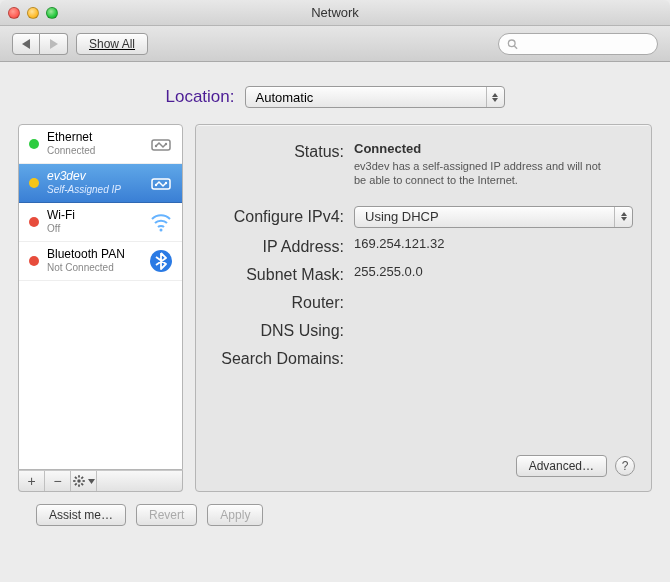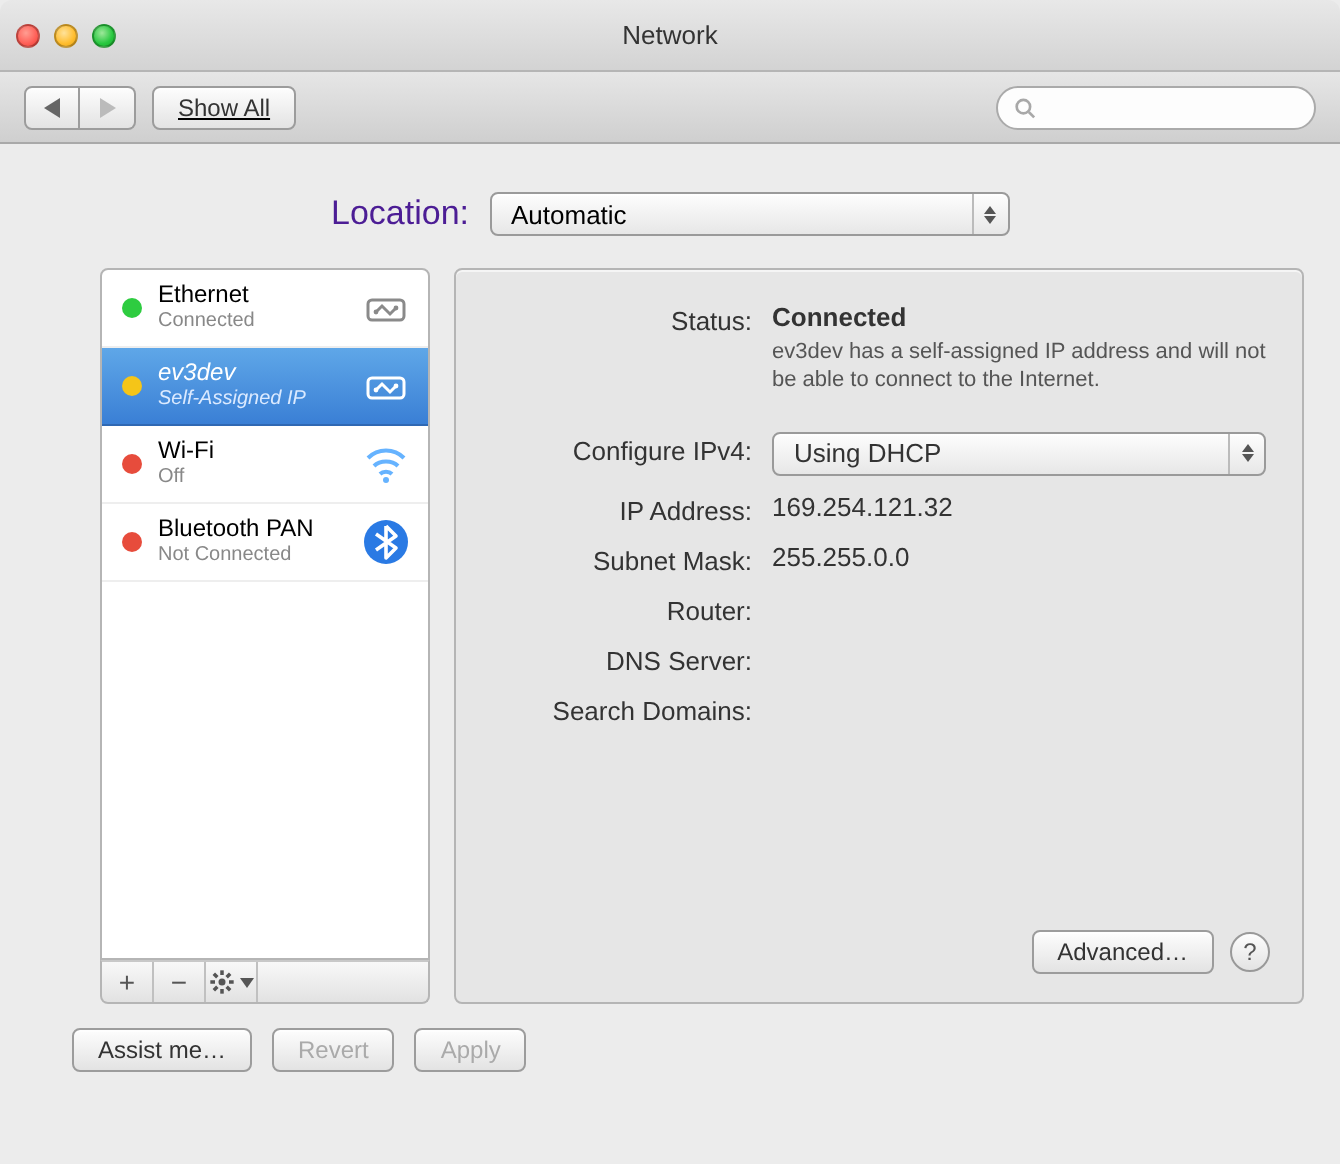--- a/index.html
+++ b/index.html
@@ -1,19 +1,19 @@
 <!DOCTYPE html>
 <html><head>
 <meta charset="utf-8">
 <style>
 * { box-sizing: border-box; margin: 0; padding: 0; font-family: "Lucida Grande", "Helvetica Neue", Arial, sans-serif; }
 body { width: 670px; height: 582px; background: #ececec; overflow: hidden; }
 
 
-.titlebar { height: 36px; background: linear-gradient(#e8e8e8,#d3d3d3); border-bottom: 1px solid #b5b5b5; display:flex; align-items:center; position:relative; border-radius:6px 6px 0 0; }
+.titlebar { height: 26px; background: linear-gradient(#e8e8e8,#d3d3d3); border-bottom: 1px solid #b5b5b5; display:flex; align-items:center; position:relative; border-radius:6px 6px 0 0; }
 .traffic { display:flex; gap:7px; margin-left:8px; }
 .tl { width:12px; height:12px; border-radius:50%; border:1px solid rgba(0,0,0,.25); }
 .tl.close { background: radial-gradient(circle at 40% 35%, #ff9d92, #ff5f57 60%, #e33e33); }
 .tl.min { background: radial-gradient(circle at 40% 35%, #ffe29a, #ffbd2e 60%, #e1a116); }
 .tl.zoom { background: radial-gradient(circle at 40% 35%, #9ee89a, #28c840 60%, #1aab29); }
 .title { position:absolute; left:50%; transform:translateX(-50%); font-size:13px; color:#333; }
 
 
 .toolbar { height: 36px; background: linear-gradient(#e6e6e6,#cfcfcf); border-bottom:1px solid #a9a9a9; display:flex; align-items:center; padding:0 12px; gap:8px;text-decoration:underline; }
 .btn, .segbtn { background: linear-gradient(#fdfdfd,#e3e3e3); border:1px solid #9c9c9c; border-radius:4px; font-size:12px; color:#333; height:22px; display:inline-flex; align-items:center; justify-content:center; box-shadow: 0 1px 0 rgba(255,255,255,.6) inset; }
@@ -30,41 +30,41 @@
 
 .content { padding: 14px 18px 10px; }
 .loc-row { display:flex; align-items:center; justify-content:center; gap:10px; margin:10px 0 16px; }
 .loc-row label { font-size:17px; color:#4c1d95; }
 .popup { height:22px; min-width:260px; background:linear-gradient(#fdfdfd,#e7e7e7); border:1px solid #9a9a9a; border-radius:4px; font-size:13px; display:flex; align-items:center; padding:0 22px 0 10px; position:relative; box-shadow: 0 1px 0 rgba(255,255,255,.7) inset; }
 .popup .arrows { position:absolute; right:0; top:0; bottom:0; width:18px; border-left:1px solid #bbb; display:flex; flex-direction:column; align-items:center; justify-content:center; gap:1px; }
 .popup .arrows span { width:0; height:0; border-left:3px solid transparent; border-right:3px solid transparent; }
 .popup .arrows .up { border-bottom:4px solid #555; }
 .popup .arrows .dn { border-top:4px solid #555; }
 
-.columns { display:flex; gap:12px; align-items:center;margin-left:32px; }
+.columns { display:flex; gap:12px; align-items:center; }
 
 
 .sidebar-wrap { width:165px; }
 .sidebar { width:165px; height:346px; border:1px solid #b5b5b5; border-radius:4px 4px 0 0; background:#fff; overflow:hidden; }
 .sb-item { display:flex; align-items:center; padding:6px 8px 6px 10px; gap:8px; border-bottom:1px solid #eee; position:relative; }
 .sb-item.selected { background: linear-gradient(#5fa7e8,#3a7fd5); color:#fff; border-bottom:1px solid #2f68b3;font-style:italic; }
 .sb-item .dot { width:10px; height:10px; border-radius:50%; flex-shrink:0; }
 .sb-item .txt { flex:1; line-height:1.15; }
 .sb-item .name { font-size:12px; font-weight:500; }
 .sb-item .sub { font-size:10px; color:#888; }
 .sb-item.selected .sub { color:#dbeaff; }
 .sb-item .icon { width:26px; height:26px; flex-shrink:0; display:flex; align-items:center; justify-content:center; }
 .sb-footer { height:22px; border:1px solid #b5b5b5; border-top:1px solid #c8c8c8; background:linear-gradient(#f8f8f8,#e2e2e2); display:flex; border-radius:0 0 4px 4px; }
 .sb-footer button { width:26px; border:0; border-right:1px solid #c0c0c0; background:transparent; font-size:14px; color:#555; display:flex; align-items:center; justify-content:center; }
 
 
 .detail { flex:1; height:368px; border:1px solid #b5b5b5; border-radius:4px; background:#e6e6e6; padding:16px 18px; position:relative; box-shadow: 0 1px 0 rgba(255,255,255,.6) inset; }
 .field-row { display:flex; align-items:flex-start; margin-bottom:8px; }
 .field-row.top { margin-bottom:18px; align-items:flex-start; }
-.field-label { width:140px; text-align:right; padding-right:10px; font-size:13px; color:#333; padding-top:2px; }
+.field-label { width:140px; text-align:right; padding-right:10px; font-size:16px; color:#333; padding-top:2px; }
 .field-val { flex:1; font-size:13px; color:#333; }
 .status-val { font-weight:bold; }
 .status-desc { font-size:11px; color:#555; margin-top:3px; line-height:1.3; max-width:260px; }
 .detail .popup { min-width:230px; }
 .advanced-row { position:absolute; right:16px; bottom:14px; display:flex; gap:8px; align-items:center; }
 .help { width:20px; height:20px; border-radius:50%; border:1px solid #999; background:linear-gradient(#fdfdfd,#e3e3e3); font-size:12px; color:#555; display:inline-flex; align-items:center; justify-content:center; }
 
 
 .bottom-btns { display:flex; gap:10px; justify-content:flex-start; padding:12px 18px 0; }
 .btn.disabled { color:#aaa; }
@@ -237,21 +237,21 @@
         <div class="field-label">Subnet Mask:</div>
         <div class="field-val">255.255.0.0</div>
       </div>
 
       <div class="field-row">
         <div class="field-label">Router:</div>
         <div class="field-val"></div>
       </div>
 
       <div class="field-row">
-        <div class="field-label">DNS Server:</div>
+        <div class="field-label">DNS Using:</div>
         <div class="field-val"></div>
       </div>
 
       <div class="field-row">
         <div class="field-label">Search Domains:</div>
         <div class="field-val"></div>
       </div>
 
       <div class="advanced-row">
         <button class="btn">Advanced…</button>

